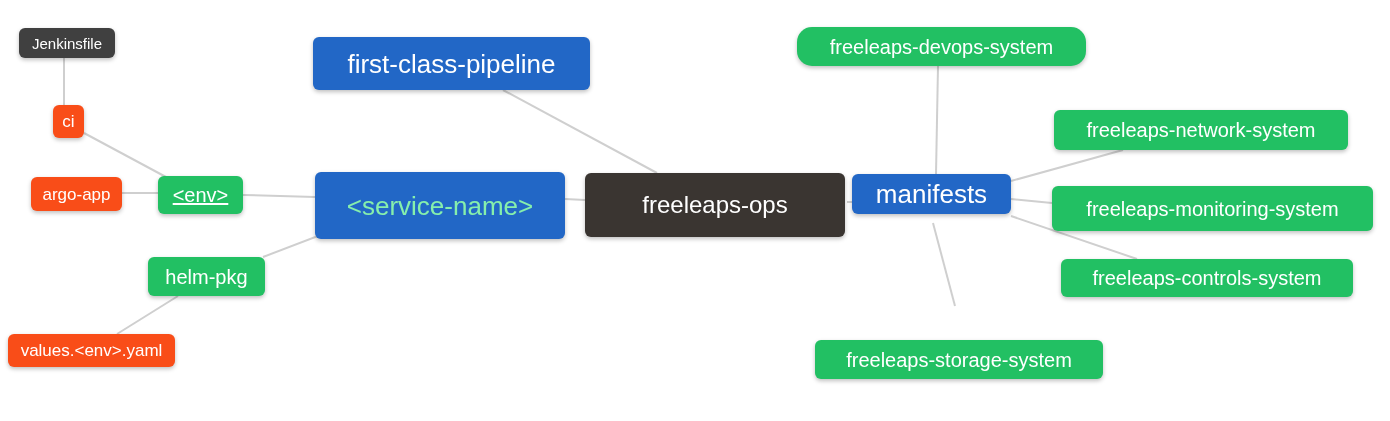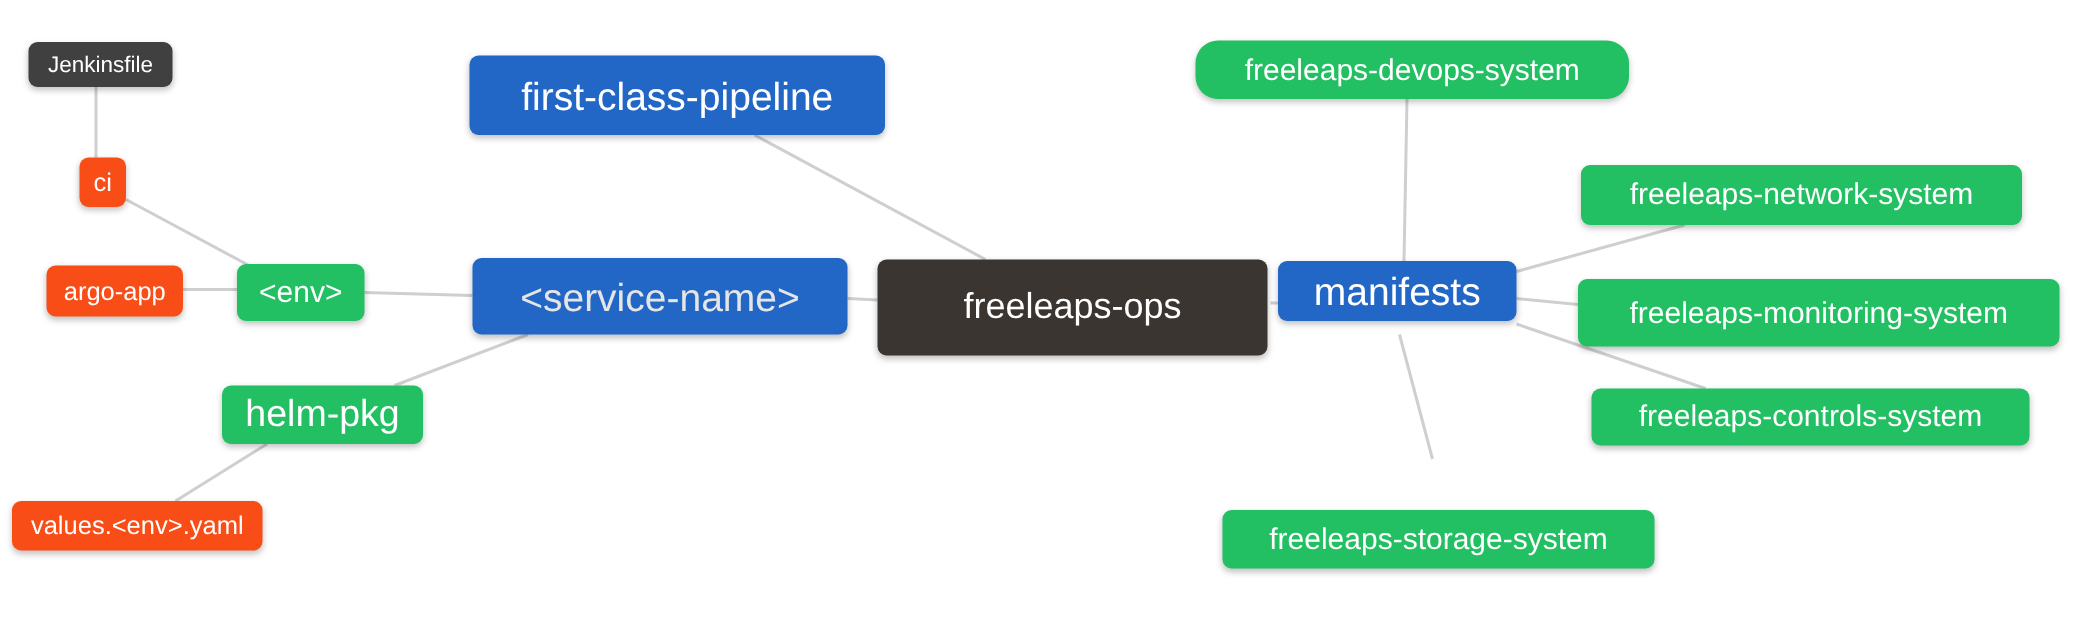--- a/index.html
+++ b/index.html
@@ -43,24 +43,24 @@
       <line x1="847" y1="202" x2="852" y2="202" stroke="#cfcfcf" stroke-width="2"></line>
       <line x1="936" y1="174" x2="938" y2="66" stroke="#cfcfcf" stroke-width="2"></line>
       <line x1="1011" y1="181" x2="1123" y2="150" stroke="#cfcfcf" stroke-width="2"></line>
       <line x1="1011" y1="199" x2="1052" y2="203" stroke="#cfcfcf" stroke-width="2"></line>
       <line x1="1011" y1="216" x2="1137" y2="259" stroke="#cfcfcf" stroke-width="2"></line>
       <line x1="933" y1="223" x2="955" y2="306" stroke="#cfcfcf" stroke-width="2"></line>
     </svg>
   <div id="node-layer">
       <div class="node" style="left: 585px; top: 173px; width: 260px; height: 64px; font-size: 24px; background: rgb(58, 53, 49); color: rgb(255, 255, 255);">freeleaps-ops</div>
       <div class="node" style="left: 313px; top: 37px; width: 277px; height: 53px; font-size: 26px; background: rgb(34, 103, 198); color: rgb(255, 255, 255);">first-class-pipeline</div>
-      <div class="node" style="left: 315px; top: 172px; width: 250px; height: 51px; font-size: 26px; background: rgb(34, 103, 198); color: #e5e5e5;">&lt;service-name&gt;</div>
+      <div class="node" style="left: 315px; top: 172px; width: 250px; height: 67px; font-size: 26px; background: rgb(34, 103, 198); color: #86efac;">&lt;service-name&gt;</div>
       <div class="node" style="left: 852px; top: 174px; width: 159px; height: 40px; font-size: 26px; background: rgb(34, 103, 198); color: rgb(255, 255, 255);">manifests</div>
-      <div class="node" style="left: 158px; top: 176px; width: 85px; height: 38px; font-size: 20px; background: rgb(34, 192, 99); color: rgb(255, 255, 255);">&lt;env&gt;</div>
-      <div class="node" style="left: 148px; top: 257px; width: 134px; height: 39px; font-size: 25px; background: rgb(34, 192, 99); color: rgb(255, 255, 255);">helm-pkg</div>
+      <div class="node" style="left: 158px; top: 176px; width: 85px; height: 38px; font-size: 20px; background: rgb(34, 192, 99); color: rgb(255, 255, 255); text-decoration: underline;">&lt;env&gt;</div>
+      <div class="node" style="left: 148px; top: 257px; width: 117px; height: 39px; font-size: 20px; background: rgb(34, 192, 99); color: rgb(255, 255, 255);">helm-pkg</div>
       <div class="node" style="left: 797px; top: 27px; width: 289px; height: 39px; font-size: 20px; background: rgb(34, 192, 99); color: rgb(255, 255, 255); border-radius: 15px;">freeleaps-devops-system</div>
       <div class="node" style="left: 1054px; top: 110px; width: 294px; height: 40px; font-size: 20px; background: rgb(34, 192, 99); color: rgb(255, 255, 255);">freeleaps-network-system</div>
       <div class="node" style="left: 1052px; top: 186px; width: 321px; height: 45px; font-size: 20px; background: rgb(34, 192, 99); color: rgb(255, 255, 255); text-align: right;">freeleaps-monitoring-system</div>
       <div class="node" style="left: 1061px; top: 259px; width: 292px; height: 38px; font-size: 20px; background: rgb(34, 192, 99); color: rgb(255, 255, 255);">freeleaps-controls-system</div>
       <div class="node" style="left: 815px; top: 306px; width: 288px; height: 39px; font-size: 20px; background: rgb(34, 192, 99); color: rgb(255, 255, 255); margin-top: 34px;">freeleaps-storage-system</div>
       <div class="node" style="left: 53px; top: 105px; width: 31px; height: 33px; font-size: 17px; background: rgb(249, 77, 24); color: rgb(255, 255, 255);">ci</div>
       <div class="node" style="left: 31px; top: 177px; width: 91px; height: 34px; font-size: 17px; background: rgb(249, 77, 24); color: rgb(255, 255, 255);">argo-app</div>
       <div class="node" style="left: 8px; top: 334px; width: 167px; height: 33px; font-size: 17px; background: rgb(249, 77, 24); color: rgb(255, 255, 255);">values.&lt;env&gt;.yaml</div>
       <div class="node" style="left: 19px; top: 28px; width: 96px; height: 30px; font-size: 15px; background: #404040; color: rgb(255, 255, 255);">Jenkinsfile</div>
     </div>

